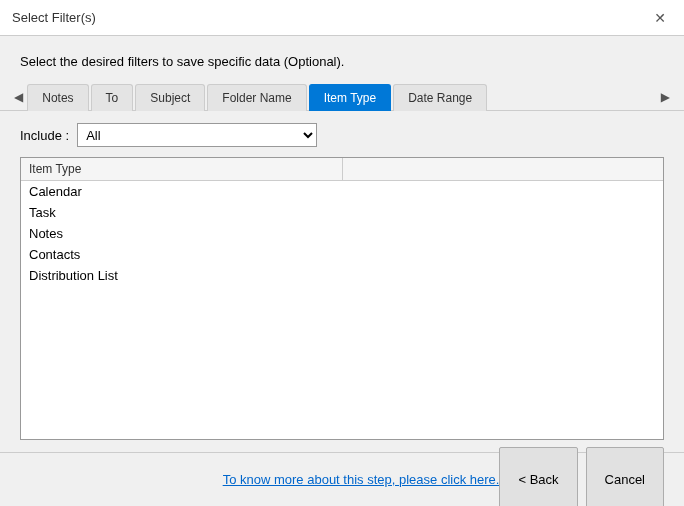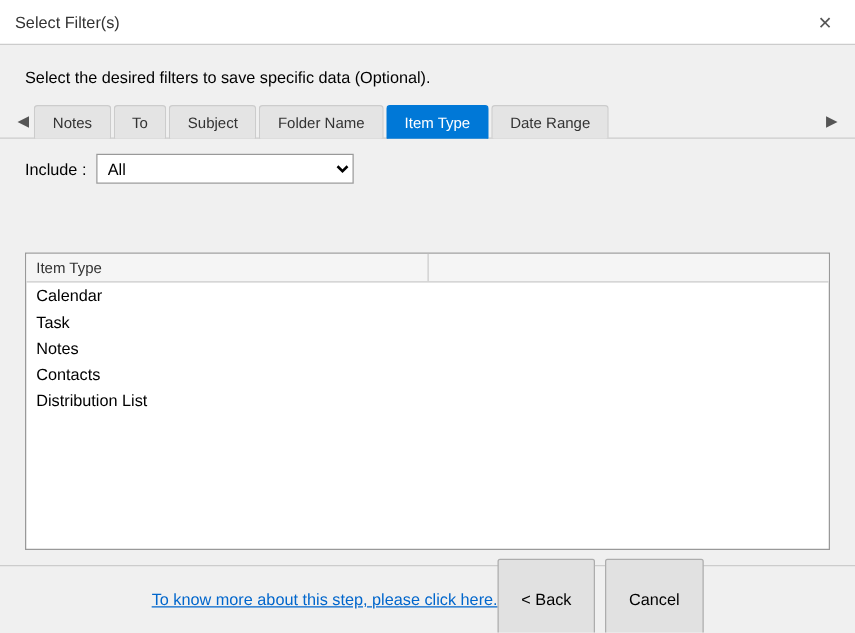--- a/index.html
+++ b/index.html
@@ -82,34 +82,33 @@
     .tab-item.active {
       background: #0078d7;
       color: #fff;
       border-color: #0078d7 #0078d7 #f0f0f0 #0078d7;
     }
     .main-content {
       flex: 1;
       padding: 12px 20px;
       display: flex;
       flex-direction: column;
-      gap: 45px;
     }
     .include-row {
       display: flex;
       align-items: center;
       margin-bottom: 10px;
       gap: 8px;
     }
     .include-label {
       font-size: 13px;
       white-space: nowrap;
     }
     .include-select {
-      width: 206px;
+      width: 240px;
       height: 24px;
       font-size: 13px;
       border: 1px solid #999;
       background: #fff;
       padding: 1px 4px;
     }
     .list-container {
       flex: 1;
       border: 1px solid #999;
       background: #fff;
@@ -141,21 +140,21 @@
       padding: 3px 8px;
       font-size: 13px;
       color: #000;
       cursor: default;
     }
     .footer {
       background: #f0f0f0;
       border-top: 1px solid #ccc;
       padding: 10px 20px;
       display: flex;
-      justify-content: center;
+      justify-content: flex-end;
       align-items: center;
       height: 54px;
     }
     .footer-link {
       color: #0066cc;
       text-decoration: underline;
       cursor: pointer;
       font-size: 13px;
     }
     .footer-buttons {

